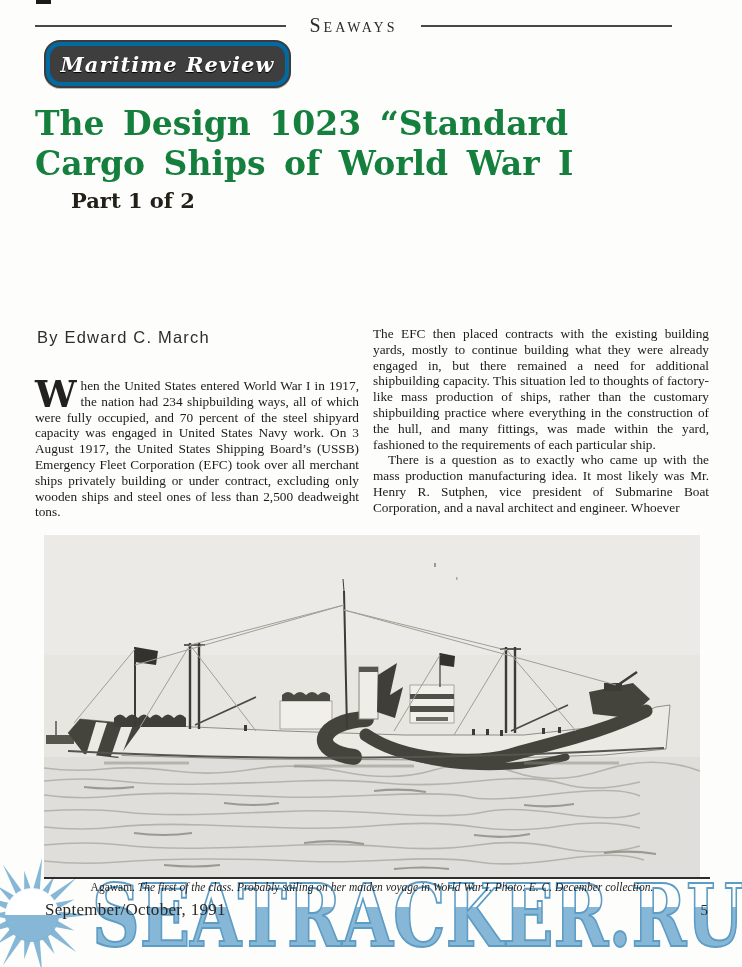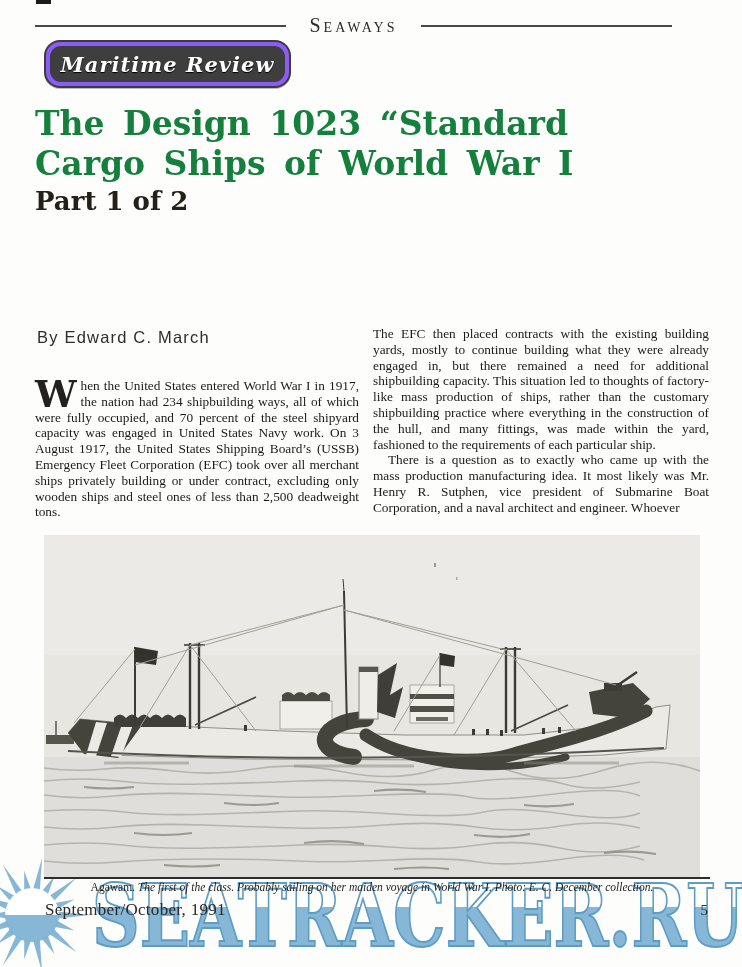--- a/index.html
+++ b/index.html
@@ -29,42 +29,42 @@
   .journal-name{
     display:inline-block;padding:0 14px;font-size:14px;letter-spacing:3px;
     color:#2b2a28;font-family:"Liberation Serif",serif;
   }
   .journal-name::first-letter{font-size:20px;}
 
   
   .badge{
     left:44px;top:40px;width:247px;height:48px;
     border:2px solid #3c3c3c;border-radius:16px;padding:4px;z-index:10;
-    background:#8b5cf6;
+    background:#0369a1;
     box-shadow:0 1px 0 #bbb;
   }
   .badge-inner{
     width:100%;height:100%;background:var(--badge_bg);border-radius:11px;
     display:flex;align-items:center;justify-content:center;
   }
   .badge-inner span{
     color:#fff;font-style:italic;font-weight:bold;font-size:21px;
     font-family:"DejaVu Serif",serif;letter-spacing:1px;
     text-shadow:0 1px 1px #000;
   }
 
   
   .title{left:35px;top:104px;width:680px;z-index:10;}
   .title .tline{
     font-family:"DejaVu Serif",serif;font-weight:bold;font-size:33px;line-height:40px;
     color:#15803d;letter-spacing:0px;word-spacing:7px;white-space:nowrap;
   }
   .subtitle{
-    font-family:"DejaVu Serif",serif;font-weight:bold;font-size:26px;line-height:30px;
-    color:#222019;margin-top:2px;
+    font-family:"DejaVu Serif",serif;font-weight:bold;font-size:21px;line-height:30px;
+    color:#222019;margin-top:2px;margin-left:36px;
   }
 
   
   .byline{
     left:37px;top:328px;font-family:"Liberation Sans",sans-serif;
     font-size:16.5px;letter-spacing:1.2px;color:#2e2d2b;z-index:10;
   }
 
   
   .bodytext{

